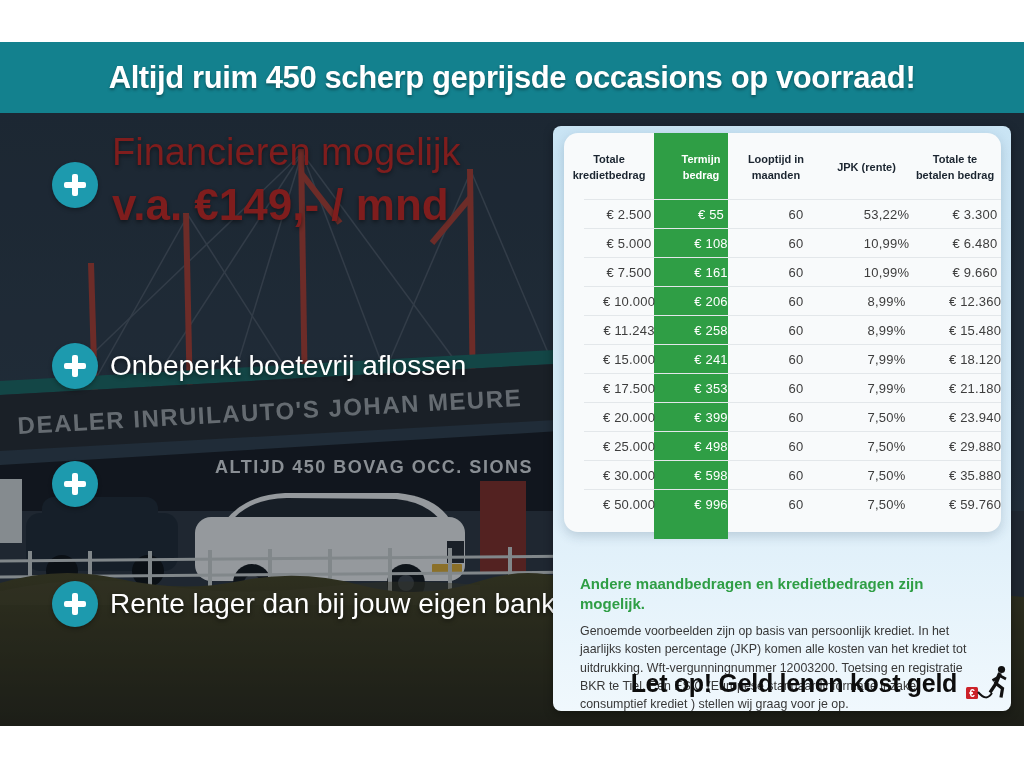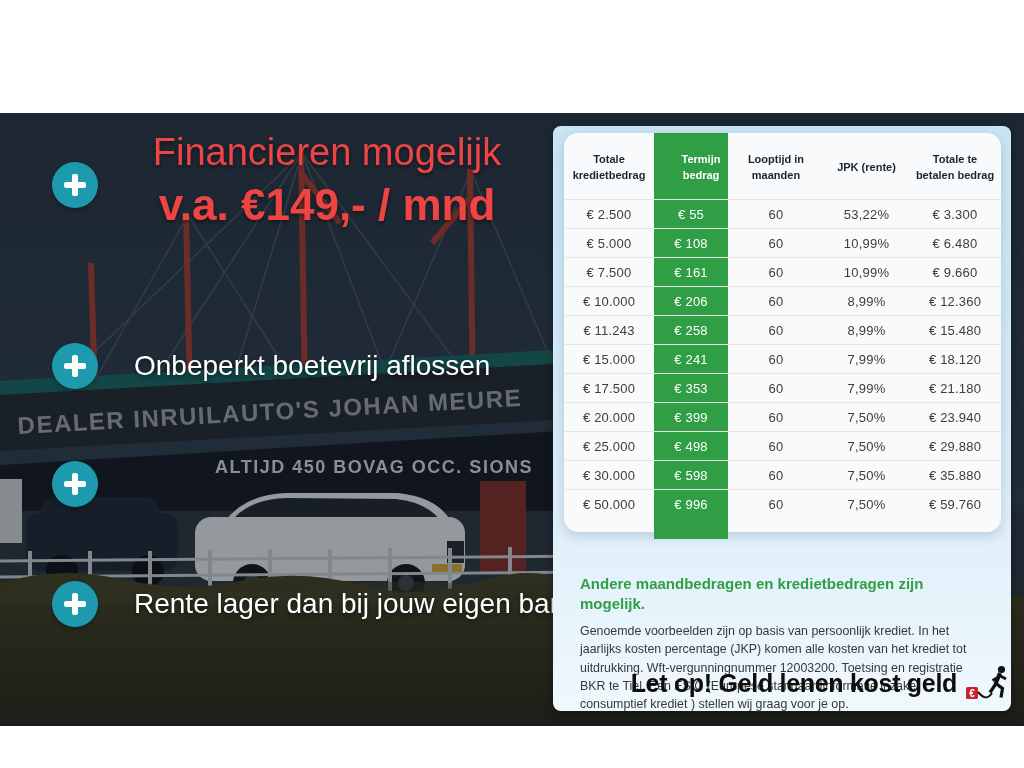--- a/index.html
+++ b/index.html
@@ -18,57 +18,60 @@
   .photo text{font-family:"Liberation Sans",sans-serif;font-weight:700;}
 
   
   .plus-icon{position:relative;width:46px;height:46px;border-radius:50%;background:#1d9aae;
              flex:0 0 46px;box-shadow:0 2px 4px rgba(0,0,0,.3);}
   .plus-icon::before,.plus-icon::after{content:"";position:absolute;background:#fff;border-radius:2px;}
   .plus-icon::before{left:12px;top:20px;width:22px;height:6px;}
   .plus-icon::after{left:20px;top:12px;width:6px;height:22px;}
 
   .headline-plus{position:absolute;left:52px;top:162px;}
-  .headline{position:absolute;left:112px;top:128px;width:430px;text-align:center;color:#ef4444;
+  .headline{position:absolute;left:112px;top:128px;width:430px;color:#7f1d1d;
             text-shadow:0 2px 4px rgba(0,0,0,.45);}
   .headline-l1{font-size:38px;font-weight:400;line-height:1.3;}
   .headline-l2{font-size:44px;font-weight:700;line-height:1.25;}
 
-  .bullet{position:absolute;left:52px;display:flex;align-items:center;gap:36px;}
+  .bullet{position:absolute;left:52px;display:flex;align-items:center;gap:12px;}
   .bullet-1{top:343px;} .bullet-2{top:461px;} .bullet-3{top:581px;}
   .bullet-label{color:#fff;font-size:28px;font-weight:400;white-space:nowrap;
                 text-shadow:0 2px 4px rgba(0,0,0,.5);}
 
   
   .panel{position:absolute;left:553px;top:126px;width:458px;height:585px;border-radius:8px;
          background:linear-gradient(180deg,#c9e4f4 0%,#d8ecf8 55%,#f0f8fd 100%);
          box-shadow:0 3px 10px rgba(0,0,0,.35);}
   .card{position:relative;margin:7px 10px 0 11px;width:437px;background:#f8fafb;border-radius:14px;
         box-shadow:0 4px 12px rgba(30,60,90,.20);}
   .green-col{position:absolute;left:90px;top:0;width:74px;bottom:-7px;background:#2f9e45;z-index:0;}
   .thead,.trow{position:relative;z-index:1;display:grid;grid-template-columns:90px 74px 96px 85px 92px;}
   .thead{height:62px;align-items:center;padding-top:4px;}
   .hcell{font-size:11px;font-weight:700;color:#1b2530;text-align:center;line-height:1.45;padding:0 4px;}
   .hcell.green-cell{color:#fff;margin-left:20px;}
-  .tbody{padding-bottom:14px;}
+  .tbody{padding-bottom:14px;margin-left:20px;}
   .trow{height:28px;align-items:center;border-top:1px solid #e3e7ea;}
   .tcell{font-size:13px;color:#3d3d3d;text-align:center;letter-spacing:.2px;}
   .tcell.green-cell{color:#fff;}
 
   .note-highlight{margin:42px 20px 0 27px;font-size:15px;font-weight:700;color:#2f9e45;line-height:1.3;}
   .note-body{margin:9px 38px 0 27px;font-size:12.4px;color:#383838;line-height:1.48;}
   .warning-row{position:absolute;left:0;right:0;bottom:9px;display:flex;align-items:center;
                justify-content:flex-end;gap:8px;}
   .warning-text{font-size:25px;font-weight:700;color:#0d0d0d;letter-spacing:-0.3px;white-space:nowrap;}
 </style>
 </head>
 <body>
 
 <div class="stage">
 
+  <div class="banner">
+    <span class="banner-text">Altijd ruim 450 scherp geprijsde occasions op voorraad!</span>
+  </div>
 
   <div class="photo">
     <svg viewBox="0 0 1024 613" preserveAspectRatio="none">
       <defs>
         <linearGradient id="sky" x1="0" y1="0" x2="0" y2="1">
           <stop offset="0" stop-color="#26333f"></stop>
             <stop offset="1" stop-color="#32414f"></stop>
         </linearGradient>
         <linearGradient id="grass" x1="0" y1="0" x2="0" y2="1">
           <stop offset="0" stop-color="#43401f"></stop>

